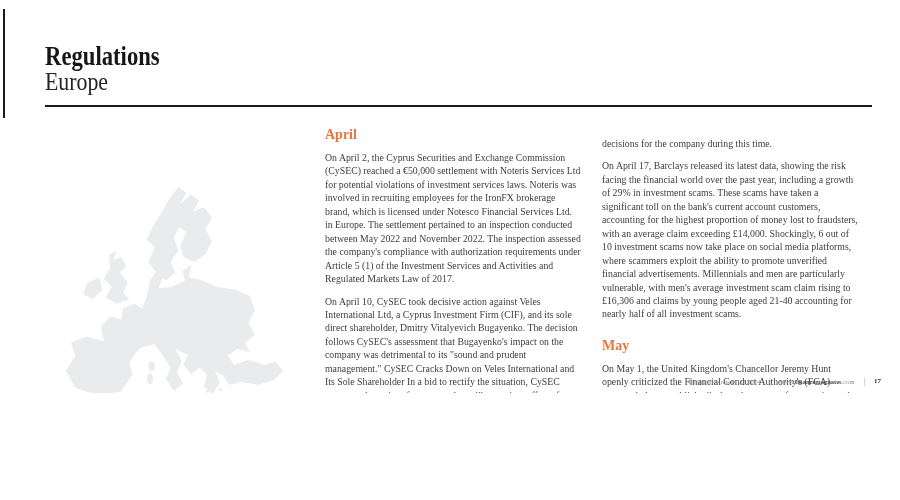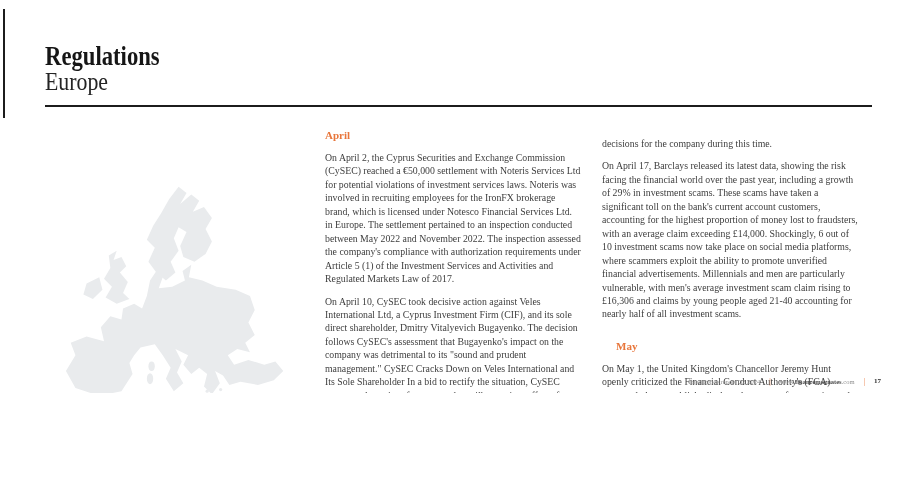--- a/index.html
+++ b/index.html
@@ -25,23 +25,23 @@
   .map-wrap { position:absolute; left:58px; top:179px; width:238px; height:234px; }
   .map-wrap svg { width:100%; height:100%; }
   .col {
     position:absolute; top:129px; width:257px;
     font-size:9.8px; line-height:13.45px; color:#3d3d3d; text-align:left;
   }
   .col-left  { left:325px; }
   .col-right { left:602px; }
   .col p { margin:8px 0 9px 0; }
   .month-heading {
-    color:#E8763B; font-weight:700; font-size:11px; margin:0 0 10px 0; line-height:12px;
+    color:#E8763B; font-weight:700; font-size:14px; margin:0 0 10px 0; line-height:12px;
   }
-  .month-heading-may { margin-top:19px;margin-left:14px; }
+  .month-heading-may { margin-top:19px; }
   .footer {
     position:absolute; right:19px; bottom:7px;
     display:flex; align-items:center; gap:9px;
     font-size:6.5px; color:#8f8f8f; line-height:9px;
   }
   .footer .sep { color:#E8763B; font-size:7.5px; }
   .footer .site-bold { font-weight:700; color:#4a4a4a; }
   .footer .page-num { font-weight:700; color:#2e2e2e; font-size:7px; }
   .site-link { text-decoration:none; color:inherit; }
 </style>

